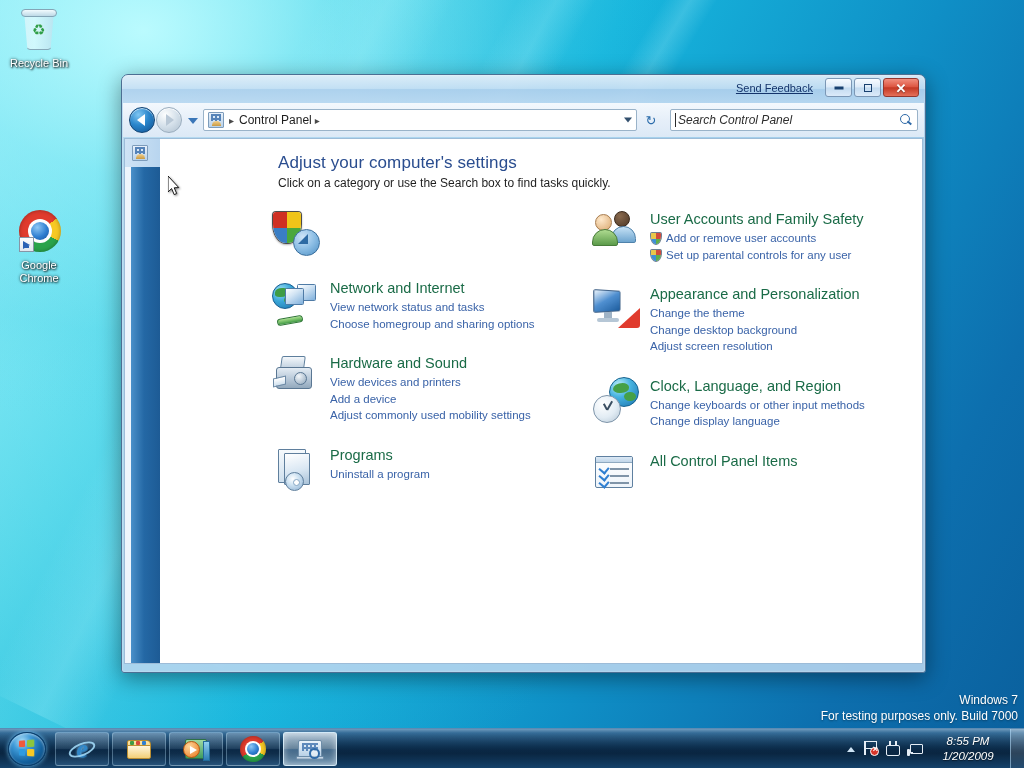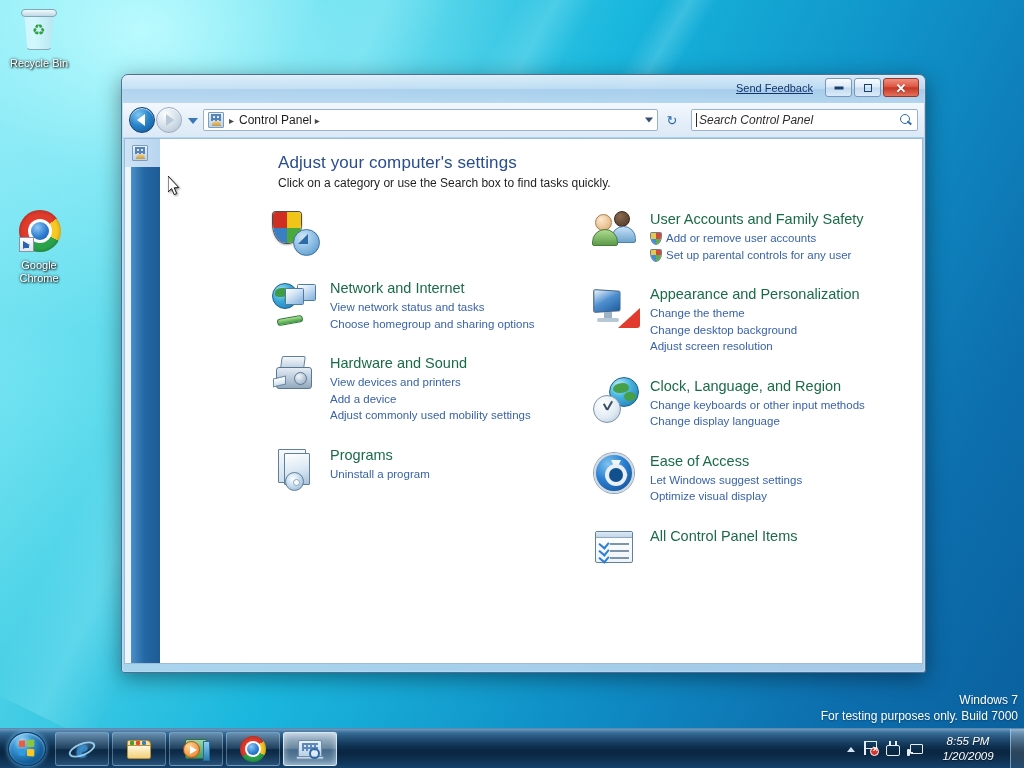--- a/index.html
+++ b/index.html
@@ -301,21 +301,21 @@
     border-right: 4px solid transparent;
     cursor: pointer;
   }
   #refresh-btn {
     width: 22px; height: 22px; margin-left: 3px;
     border: 1px solid transparent; border-radius: 3px;
     flex: none; position: relative; cursor: pointer;
     font-size: 13px; color: #2b6cab; text-align: center; line-height: 21px;
   }
   #search-box {
-    width: 227px; height: 22px; margin-left: 8px;
+    width: 248px; height: 22px; margin-left: 8px;
     background: #ffffff;
     border: 1px solid #9ab3c9;
     border-radius: 2px;
     flex: none;
     display: flex; align-items: center;
     padding: 0 4px;
     position: relative;
     cursor: text;
   }
   #search-caret {
@@ -1036,34 +1036,20 @@
                     <span class="mh"></span>
                   </div>
               </div>
               <div class="cat-text">
                 <span class="cat-title">Clock, Language, and Region</span>
                 <span class="cat-link">Change keyboards or other input methods</span>
                 <span class="cat-link">Change display language</span>
               </div>
             </div>
 
-            <div class="cat">
-              <div class="cat-icon">
-                <div class="ic-eoa">
-                  <span class="ar ar-d"></span>
-                  <span class="ar ar-r"></span>
-                  <span class="ic-eoa-center"></span>
-                </div>
-              </div>
-              <div class="cat-text">
-                <span class="cat-title">Ease of Access</span>
-                <span class="cat-link">Let Windows suggest settings</span>
-                <span class="cat-link">Optimize visual display</span>
-              </div>
-            </div>
 
             <div class="cat">
               <div class="cat-icon">
                 <div class="ic-list">
                   <span class="li l1"></span>
                     <span class="li l2"></span>
                     <span class="li l3"></span>
                   <span class="ck c1"></span>
                     <span class="ck c2"></span>
                     <span class="ck c3"></span>

